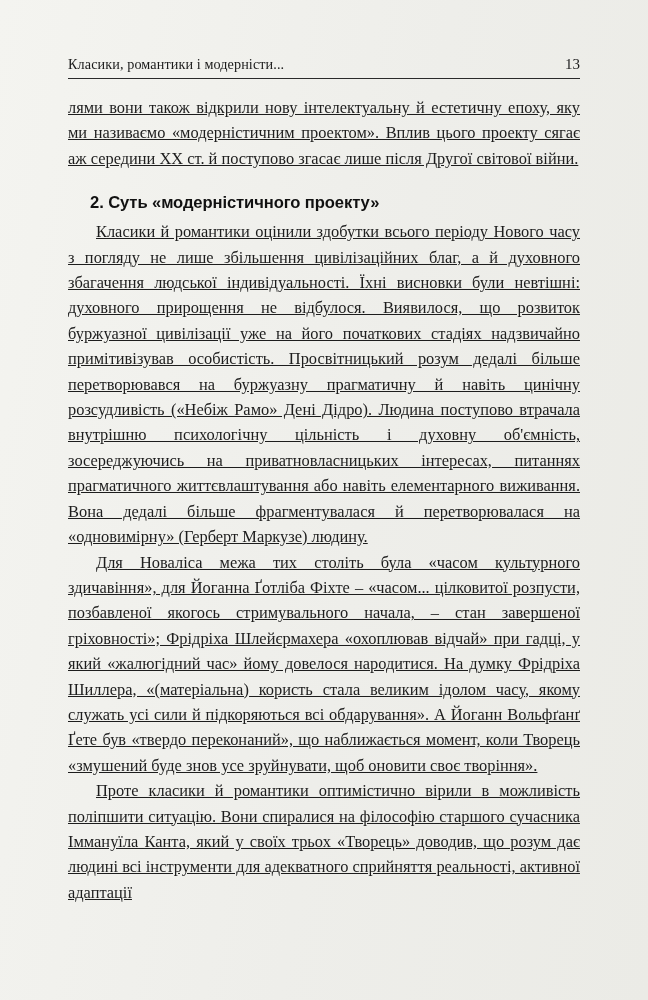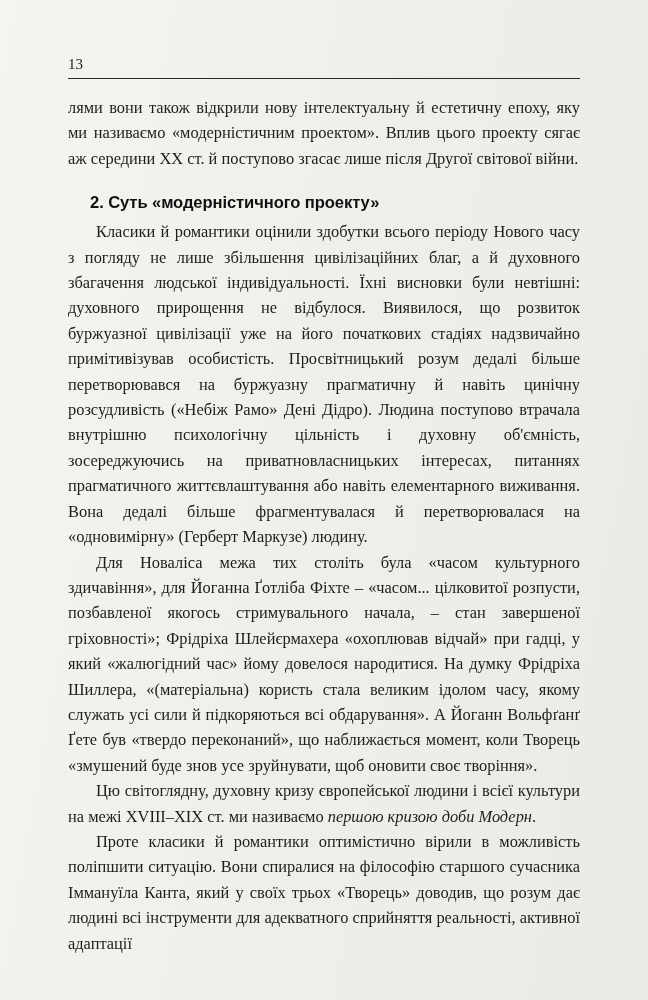--- a/index.html
+++ b/index.html
@@ -44,20 +44,21 @@
     padding-top: 16px;
   }
   p {
     margin: 0;
     font-size: 16.4px;
     line-height: 25.4px;
     text-align: justify;
     text-justify: inter-word;
     hyphens: none;
     color: #1d1d1d;
+    text-decoration: underline;
   }
   p.indent {
     text-indent: 28px;
   }
   .section-heading {
     font-family: "Liberation Sans", sans-serif;
     font-weight: bold;
     font-size: 16.6px;
     line-height: 22px;
     margin: 21px 0 5px 0;
@@ -68,32 +69,32 @@
   em {
     font-style: italic;
   }
 </style>
 </head>
 <body>
 
 <div class="page">
 
   <div class="header">
+    <div class="header-title">Класики, романтики і модерністи...</div>
     <div class="header-page-number">13</div>
   </div>
 
   <div class="body-text">
 
     <p>лями вони також відкрили нову інтелектуальну й естетичну епоху, яку ми називаємо «модерністичним проектом». Вплив цього проекту сягає аж середини XX ст. й поступово згасає лише після Другої світової війни.</p>
 
     <h2 class="section-heading">2. Суть «модерністичного проекту»</h2>
 
     <p class="indent">Класики й романтики оцінили здобутки всього періоду Нового часу з погляду не лише збільшення цивілізаційних благ, а й духовного збагачення людської індивідуальності. Їхні висновки були невтішні: духовного прирощення не відбулося. Виявилося, що розвиток буржуазної цивілізації уже на його початкових стадіях надзвичайно примітивізував особистість. Просвітницький розум дедалі більше перетворювався на буржуазну прагматичну й навіть цинічну розсудливість («Небіж Рамо» Дені Дідро). Людина поступово втрачала внутрішню психологічну цільність і духовну об'ємність, зосереджуючись на приватновласницьких інтересах, питаннях прагматичного життєвлаштування або навіть елементарного виживання. Вона дедалі більше фрагментувалася й перетворювалася на «одновимірну» (Герберт Маркузе) людину.</p>
 
     <p class="indent">Для Новаліса межа тих століть була «часом культурного здичавіння», для Йоганна Ґотліба Фіхте – «часом... цілковитої розпусти, позбавленої якогось стримувального начала, – стан завершеної гріховності»; Фрідріха Шлейєрмахера «охоплював відчай» при гадці, у який «жалюгідний час» йому довелося народитися. На думку Фрідріха Шиллера, «(матеріальна) користь стала великим ідолом часу, якому служать усі сили й підкоряються всі обдарування». А Йоганн Вольфґанґ Ґете був «твердо переконаний», що наближається момент, коли Творець «змушений буде знов усе зруйнувати, щоб оновити своє творіння».</p>
 
-    <p class="indent"><span>Цю світоглядну, духовну кризу європейської людини і всієї культури на межі XVIII–XIX ст. ми називаємо </span><em>першою кризою доби Модерн</em><span>.</span></p>
 
     <p class="indent">Проте класики й романтики оптимістично вірили в мож­ливість поліпшити ситуацію. Вони спиралися на філософію старшого сучасника Іммануїла Канта, який у своїх трьох «Творець» доводив, що розум дає людині всі інструменти для адекватного сприйняття реальності, активної адаптації</p>
 
   </div>
 
 </div>
 
 </body></html>

